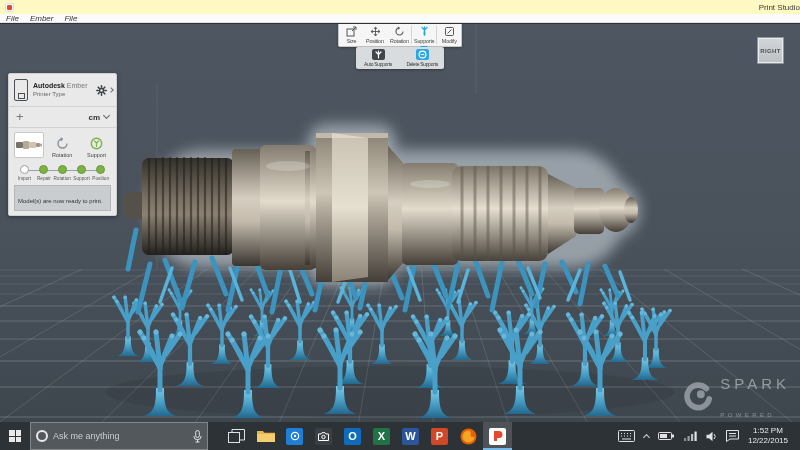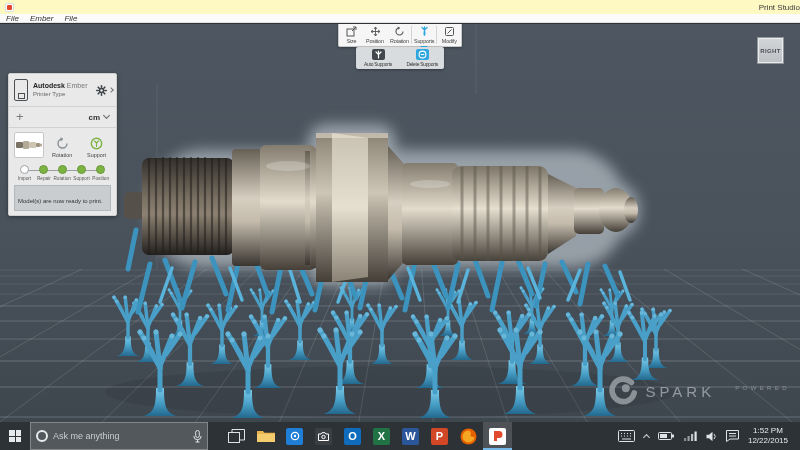--- a/index.html
+++ b/index.html
@@ -61,21 +61,21 @@
   .step .lbl { font-size:6px; color:#555; margin-top:1px; transform:scale(.78); white-space:nowrap; }
   .pstatus { margin:2px 5px 4px 5px; background:#c9cdd0; border:1px solid #b4b8bb; padding:3px 3px; }
   .pstatus span { font-size:6px; color:#333; }
   .pbtn { height:19px; background:#66c6ee; display:flex; align-items:center; justify-content:center; }
   .pbtn span { font-size:9px; font-weight:bold; color:#16395c; }
 
   
   .viewcube { position:absolute; left:757px; top:13px; width:27px; height:27px; background:linear-gradient(180deg,#d3d6d9,#bdc1c4); border:1px solid #8f959a; box-shadow:inset 0 0 0 1px #e9ebec; display:flex; align-items:center; justify-content:center; }
   .viewcube span { font-size:6px; color:#4a4f54; letter-spacing:.4px; font-weight:bold; }
   .spark { position:absolute; right:10px; top:352px; display:flex; align-items:center; gap:7px; opacity:.85; }
-  .spark .txt { display:flex; flex-direction:row;gap:20px; }
+  .spark .txt { display:flex; flex-direction:column;gap:20px; }
   .spark .s1 { font-size:15px; letter-spacing:4px; color:#a2a9af; line-height:15px; }
   .spark .s2 { font-size:6px; letter-spacing:3.4px; color:#949ba1; margin-top:1px; }
 
   
   .taskbar { position:absolute; left:0; top:422px; width:800px; height:28px; background:#2d3237; display:flex; align-items:center; }
   .start { width:30px; height:28px; display:flex; align-items:center; justify-content:center; }
   .winlogo { display:grid; grid-template-columns:5.5px 5.5px; grid-template-rows:5.5px 5.5px; gap:1px; }
   .winlogo i { background:#e8eaec; }
   .search { width:178px; height:22px; background:#53585c; border:1px solid #83878a; display:flex; align-items:center; padding:13px 5px; gap:5px; }
   .cortana { width:12px; height:12px; border:2px solid #e8eaec; border-radius:50%; flex:none; }

